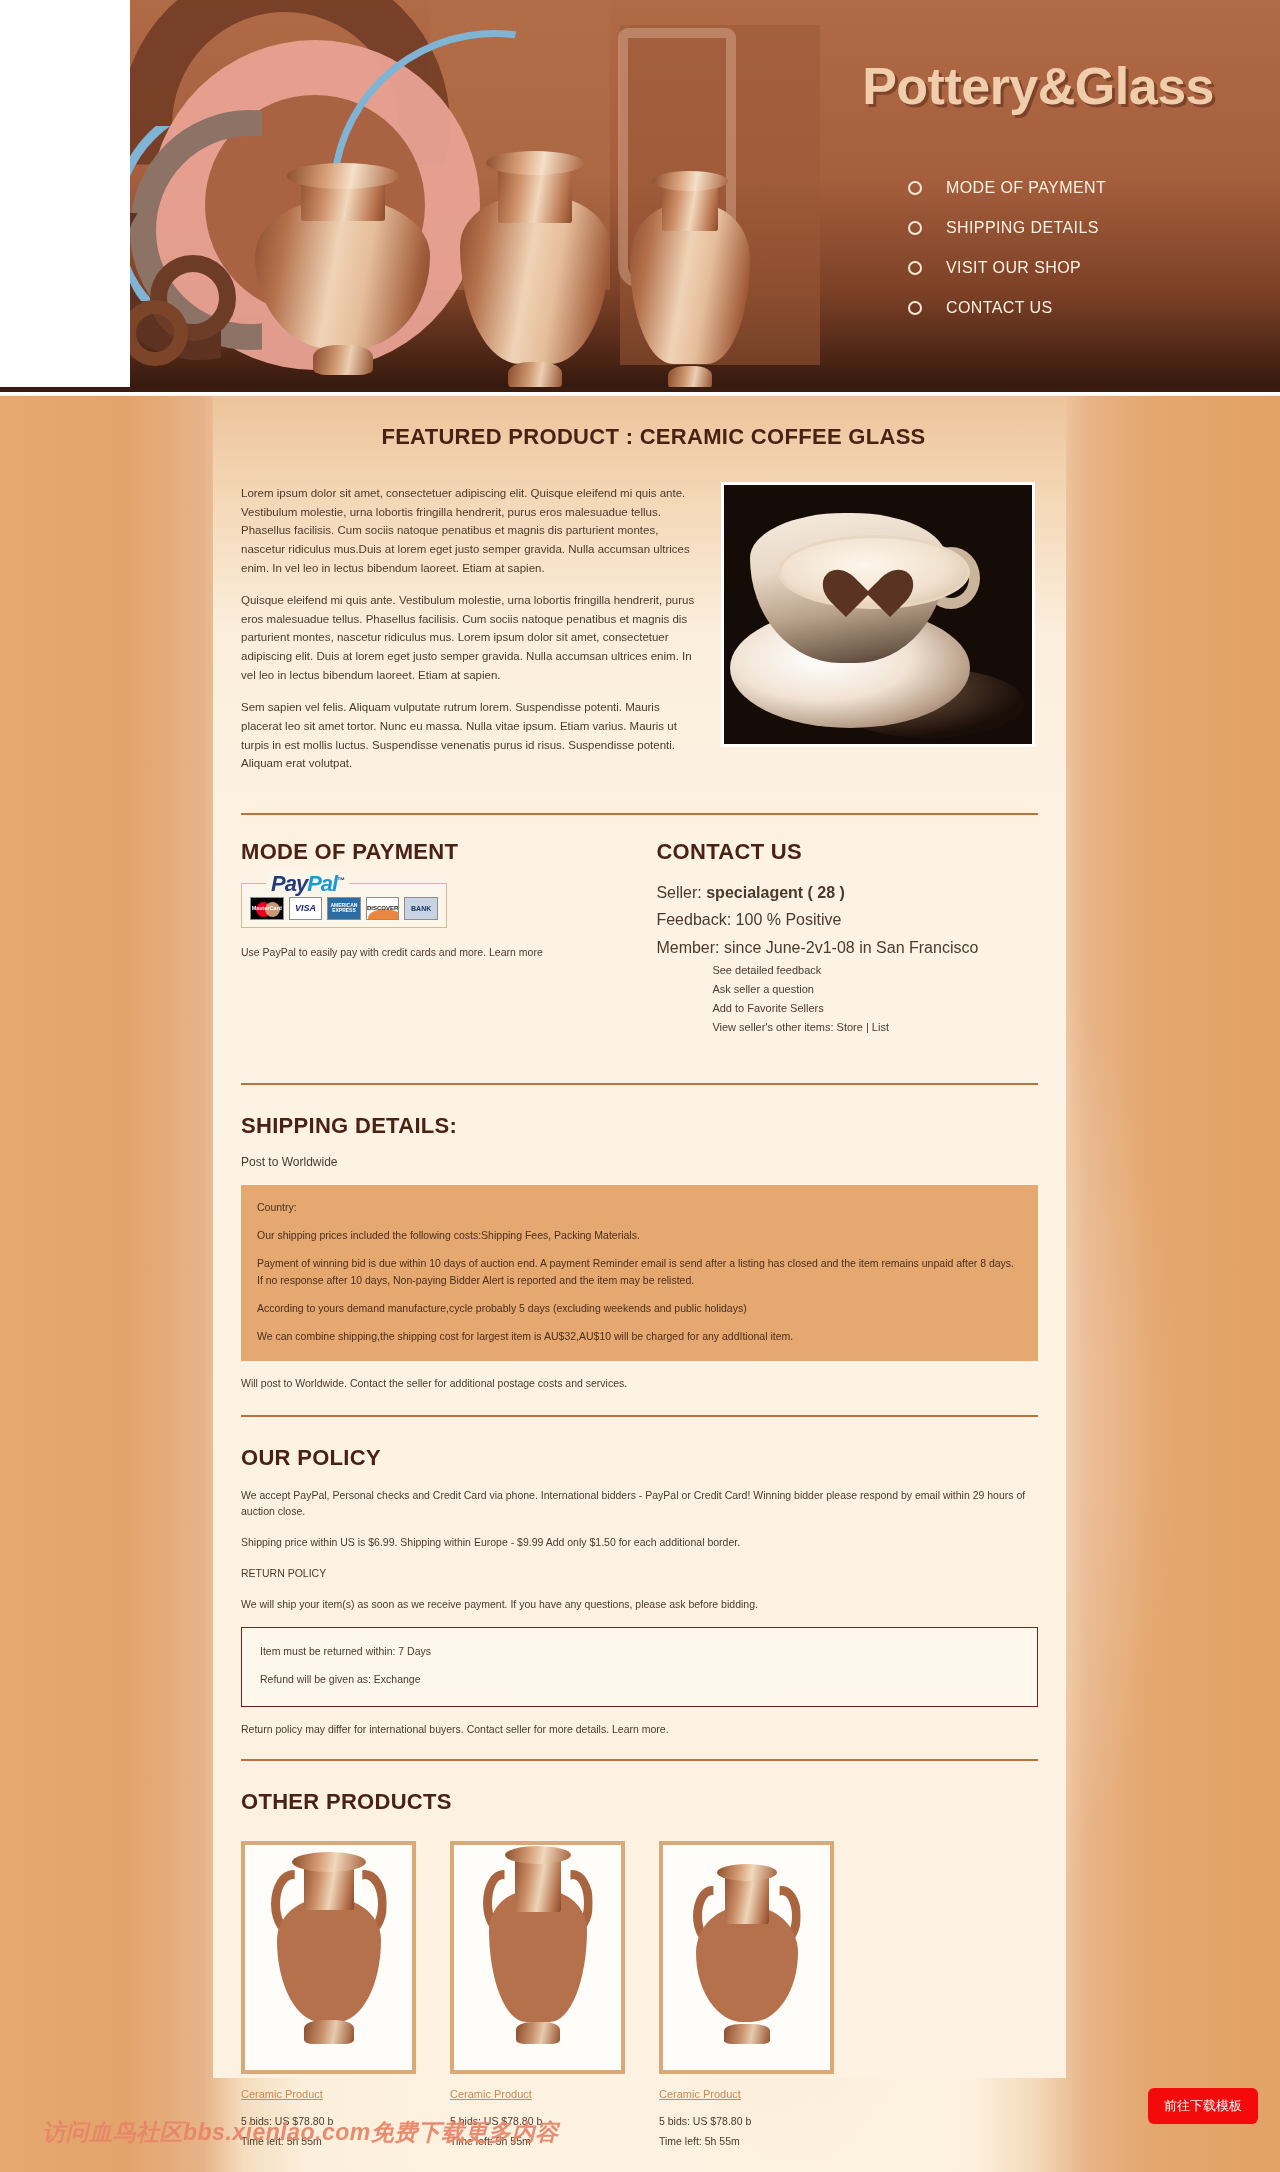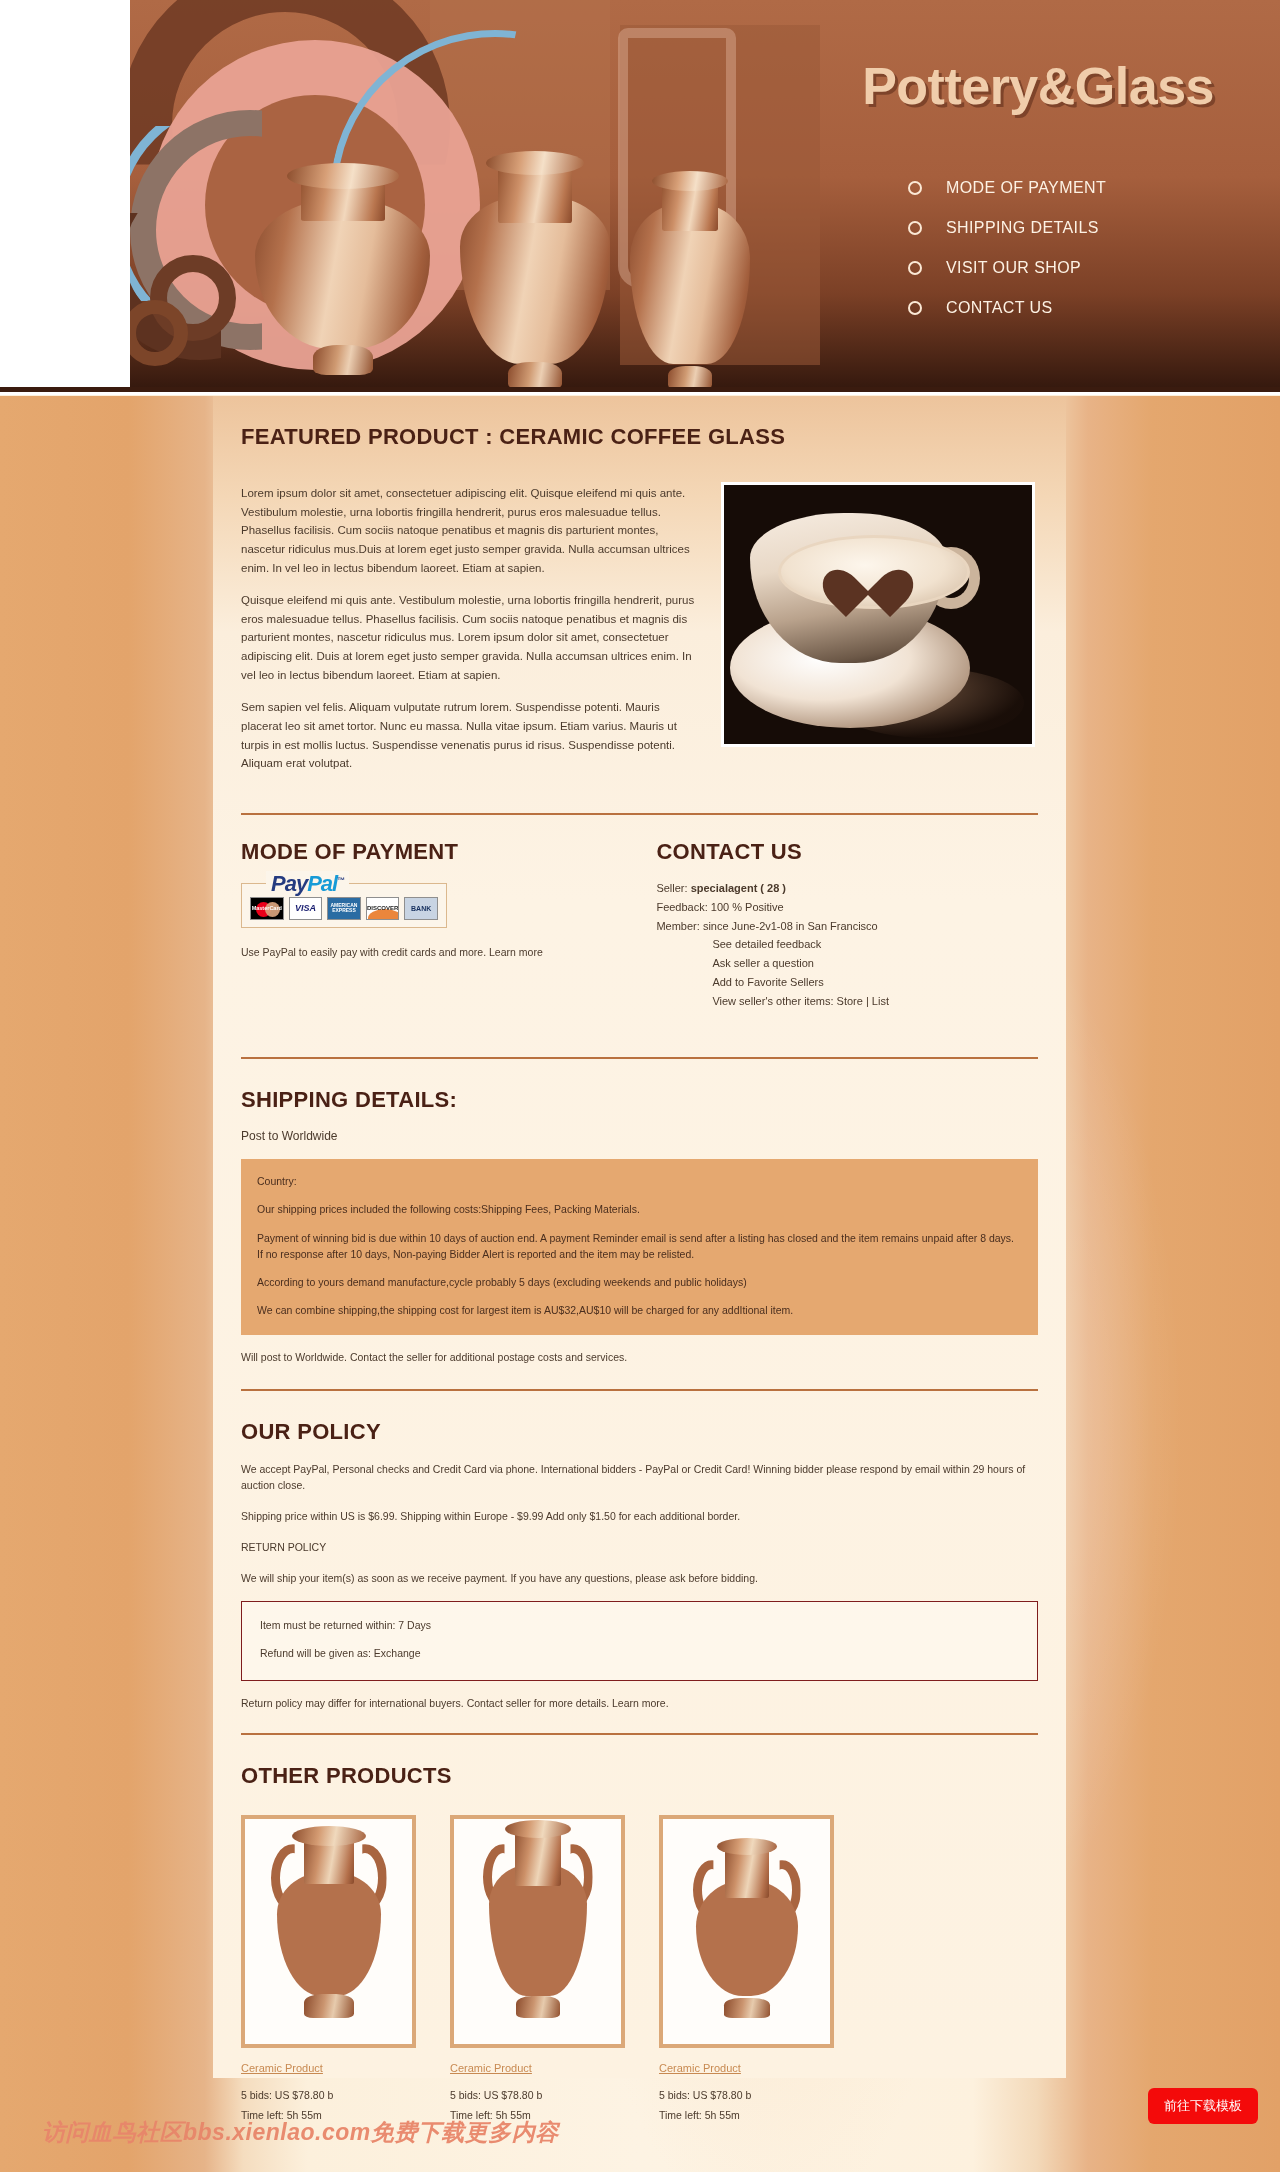--- a/index.html
+++ b/index.html
@@ -266,20 +266,21 @@
   h2.section-title {
     color: #4a2115;
     font-size: 22px;
     font-weight: bold;
     letter-spacing: .3px;
     padding: 28px 0 0 28px;
   }
   .feature-title {
     font-size: 25px;
     padding: 32px 0 0 28px;
+    text-align: center;
   }
 
   .feature-row {
     display: flex;
     padding: 34px 28px 0 28px;
     gap: 18px;
   }
   .feature-text { width: 462px; }
   .feature-text p {
     color: #4b3a2c;
@@ -391,21 +392,21 @@
   .card.disc span{position:relative;z-index:2;}
   .card.bank { background:#c8d4e3; color:#16305f; font-size:7px; }
 
   .pp-note {
     margin-top: 18px;
     font-size: 10.5px;
     color: #4b3a2c;
   }
 
   .contact-line {
-    font-size: 11px;
+    font-size: 16px;
     color: #4b3a2c;
     line-height: 1.72;
   }
   .contact-line b { font-weight: bold; }
   .contact-sub {
     font-size: 11px;
     color: #4b3a2c;
     line-height: 1.72;
     padding-left: 56px;
   }

